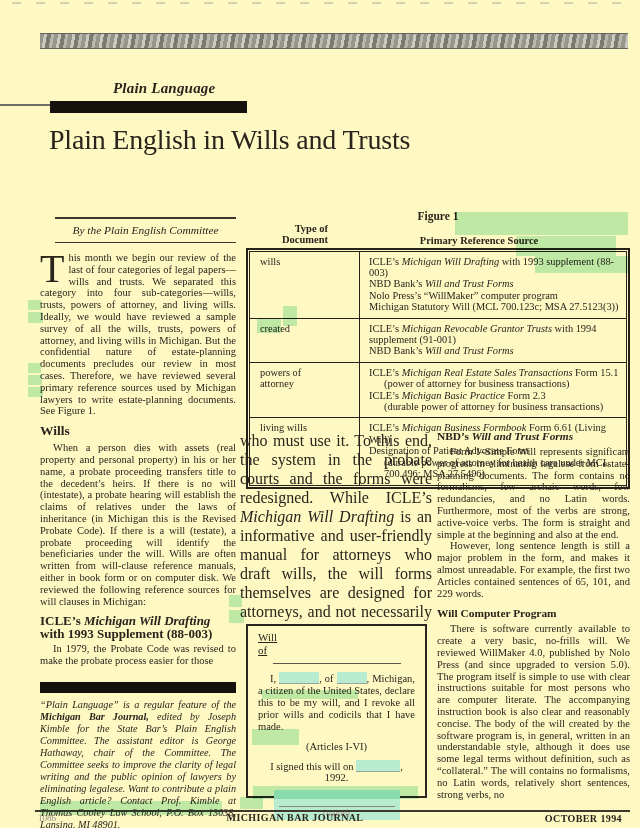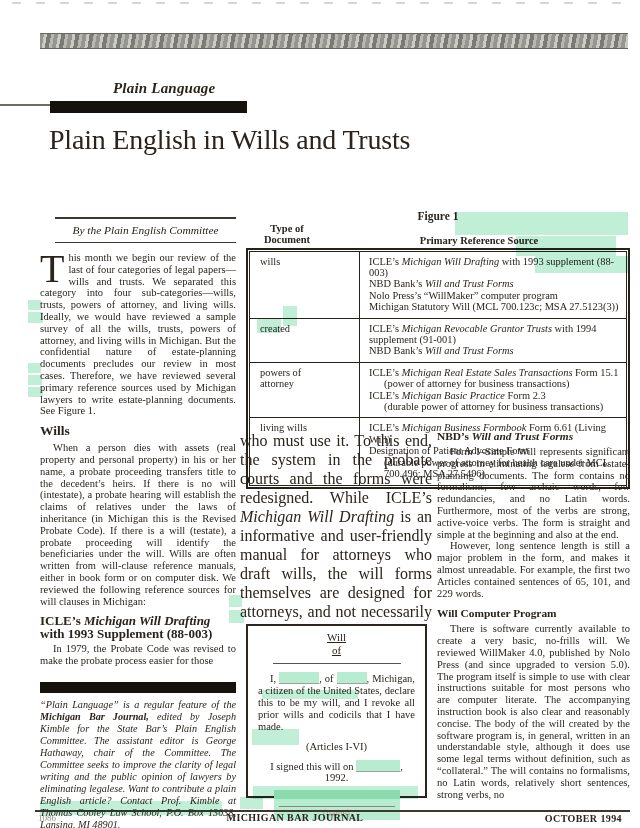--- a/index.html
+++ b/index.html
@@ -1,16 +1,16 @@
 <!DOCTYPE html>
 <html><head>
 <meta charset="utf-8">
 <style>
   html,body{margin:0;padding:0;background:#e8e8e4;}
-  .page{position:relative;width:640px;height:828px;background:#ffffff;overflow:hidden;
+  .page{position:relative;width:640px;height:828px;background:#fef9c3;overflow:hidden;
         font-family:"Liberation Serif",serif;color:#2a241d;}
   
   .top-dashes{position:absolute;top:2px;left:12px;right:4px;height:2px;opacity:.4;
         background:repeating-linear-gradient(90deg,#96968e 0 9px,transparent 9px 24px);}
   .rope-band{position:absolute;left:40px;top:33px;width:588px;height:14px;opacity:.92;
         border-top:1px solid #5b5a54;border-bottom:1px solid #5b5a54;
         background:repeating-linear-gradient(100deg,#8e8e88 0 4px,#c7c7c0 4px 7px,#70706a 7px 11px,#b2b2ab 11px 14px);}
   
   .kicker-line{position:absolute;left:0;top:104px;width:55px;height:2px;background:#6d6d66;}
   .kicker-bar{position:absolute;left:50px;top:101px;width:197px;height:12px;background:#15120e;}
@@ -29,38 +29,38 @@
   .h-wills{font-size:13.5px;font-weight:700;margin:6px 0 3px;}
   .h-sub{font-size:13px;font-weight:700;margin:7px 0 3px;line-height:13px;}
   .h-sub .l1,.h-sub .l2{display:block;}
   .foot-bar{position:absolute;left:40px;top:682px;width:196px;height:11px;background:#15120e;}
   .footnote{position:absolute;left:40px;top:699px;width:196px;font-size:10.2px;line-height:12px;
         font-style:italic;text-align:justify;}
   
   .figure{position:absolute;left:246px;top:210px;width:384px;}
   .fig-title{text-align:center;font-weight:700;font-size:11.5px;}
   .fig-headers{display:flex;align-items:flex-end;margin:1px 0 2px;}
-  .fig-h-type{width:82px;text-align:center;font-weight:700;font-size:10.5px;line-height:11.3px;}
+  .fig-h-type{width:82px;text-align:right;font-weight:700;font-size:10.5px;line-height:11.3px;}
   .fig-h-type span{display:block;}
   .fig-h-src{flex:1;text-align:center;font-weight:700;font-size:10.5px;}
   .fig-table-outer{border:2px solid #262119;padding:1px;}
   .fig-table-inner{border:1px solid #262119;}
   .fig-row{display:flex;border-bottom:1px solid #262119;}
   .fig-row:last-child{border-bottom:none;}
   .fig-cell-type{flex:none;width:60px;padding:4px 2px 5px 10px;font-size:10.4px;line-height:11.2px;}
   .fig-cell-src{flex:1;border-left:1px solid #262119;padding:4px 4px 5px 9px;margin-left:37px;}
   .fig-line{font-size:10.4px;line-height:11.4px;}
   .fig-line.ind{padding-left:15px;}
   
   .col-mid{position:absolute;left:240px;top:431px;width:192px;height:190px;overflow:hidden;}
   .col-mid .body{font-size:16px;line-height:19px;}
   
   .will-box{position:absolute;left:246px;top:624px;width:181px;height:174px;border:2px solid #2c261e;
         box-sizing:border-box;padding:5px 10px 0;}
-  .wb-title{text-align:center;font-size:11px;line-height:13px;text-decoration:underline;}
+  .wb-title{text-align:left;font-size:11px;line-height:13px;text-decoration:underline;}
   .wb-nameline{width:128px;margin:5px auto 8px;border-bottom:1.5px solid #5a554e;height:1px;}
   .wb-body{font-size:10.5px;line-height:11.9px;text-align:justify;text-indent:12px;margin:0;}
   .wb-center{text-align:center;font-size:10.5px;margin-top:8px;}
   .wb-namewrap{width:126px;margin:7px auto 0;background:#b7ecd1;padding:12px 0 2px;}
   .wb-sigline{border-top:1px solid #8b867f;width:116px;margin:4px auto 0;}
   .wb-namecap{text-align:center;font-size:9.5px;color:#b89e94;margin-top:1px;}
   
   .col-right{position:absolute;left:437px;top:430px;width:193px;height:380px;overflow:hidden;}
   .col-right .body{font-size:10.5px;line-height:11.8px;}
   .col-right .h-sub{margin:8px 0 3px;font-size:11.4px;}

